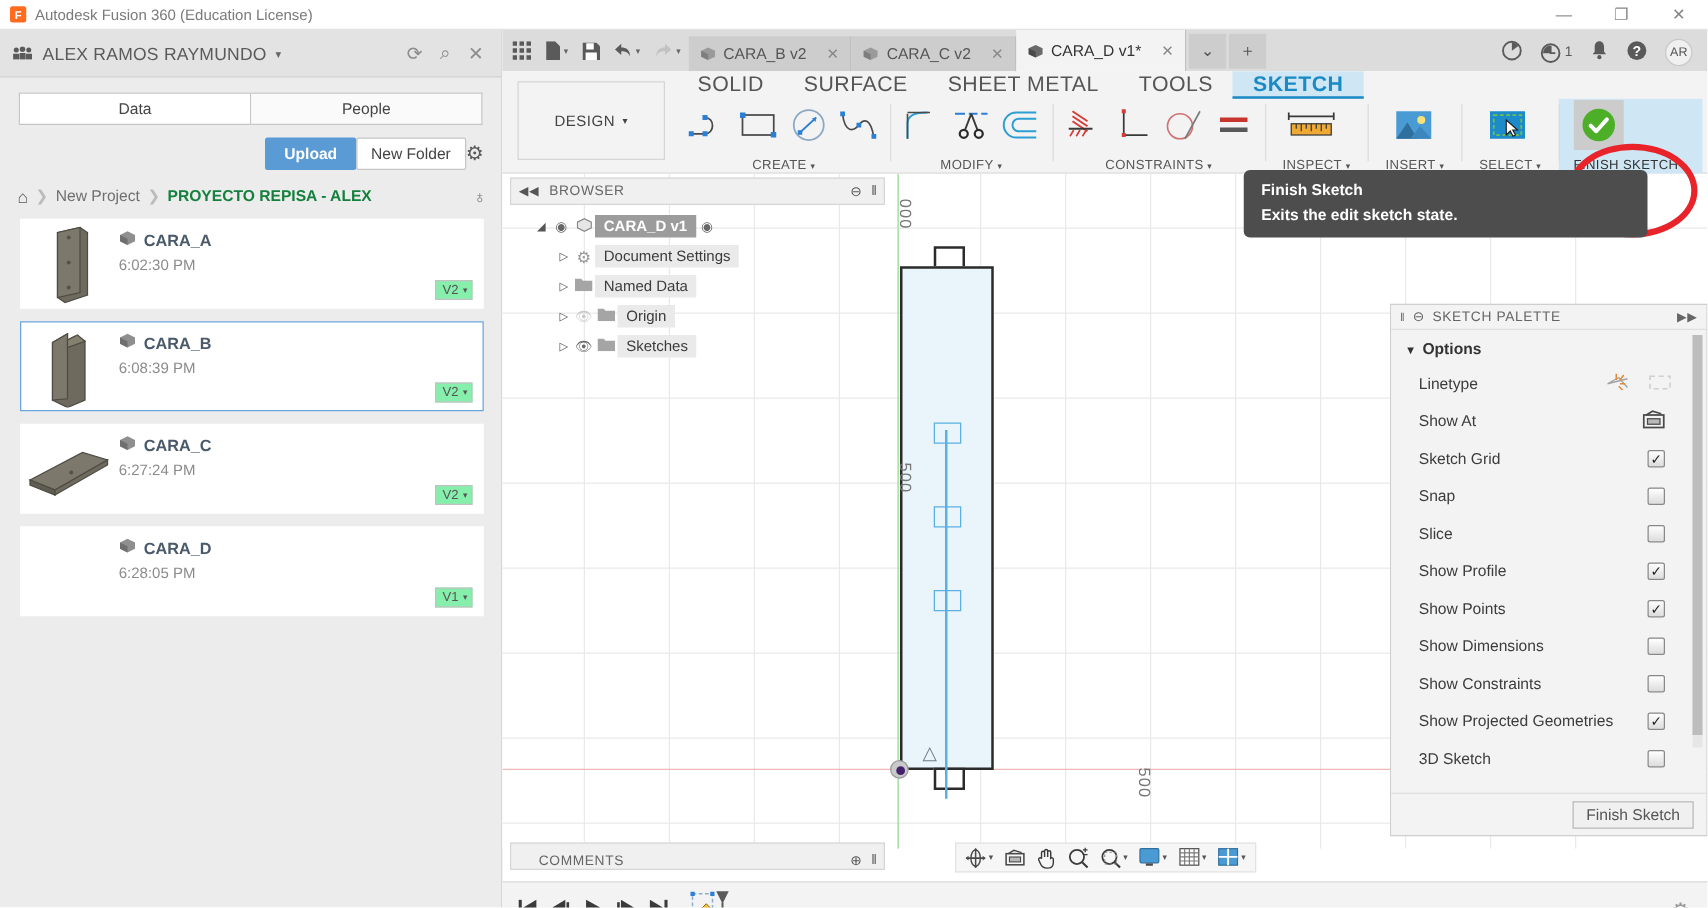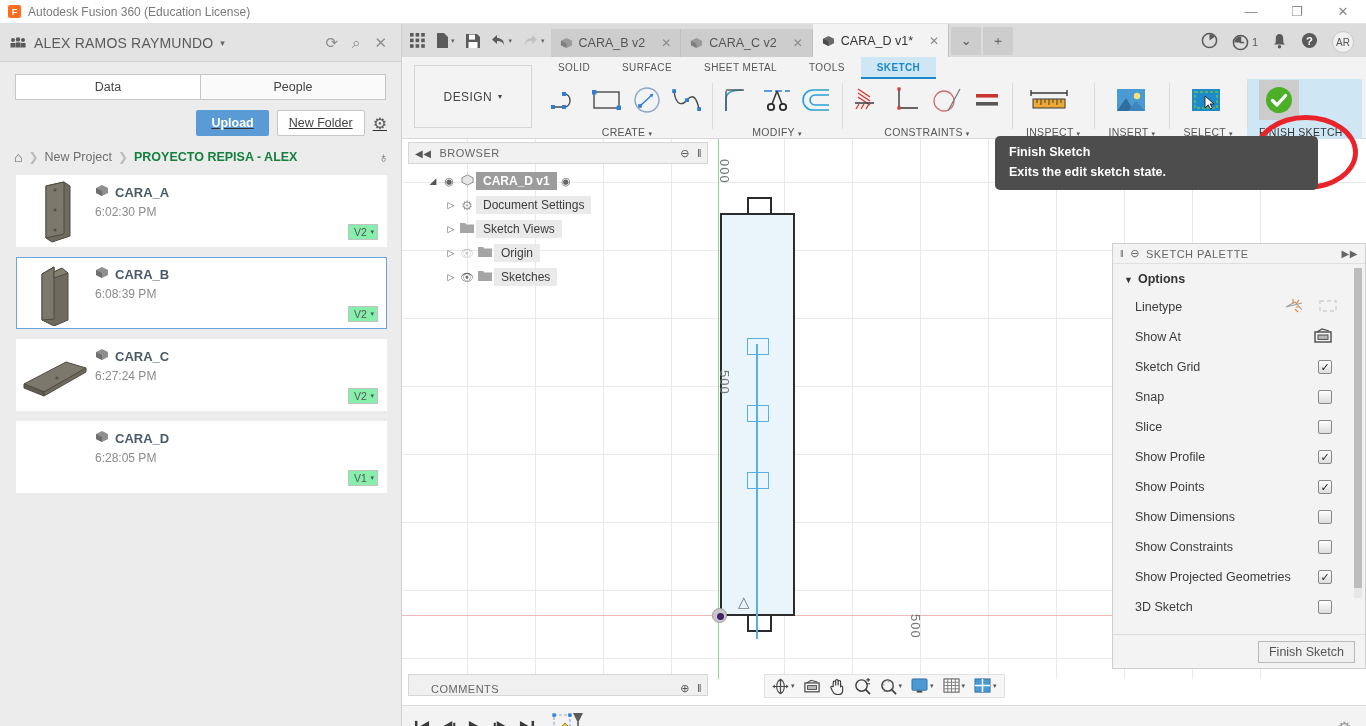--- a/index.html
+++ b/index.html
@@ -31,21 +31,21 @@
   .dp-head-icons { margin-left:auto; display:flex; align-items:center; gap:14px; padding-right:14px;
     color:#8c8c8c; font-size:15px; }
 
   .dp-tabs { display:flex; margin:12px 15px 0 15px; }
   .dp-tab { flex:1; height:26px; border:1px solid #c6c6c6; background:#fafafa;
     display:flex; align-items:center; justify-content:center; font-size:12.5px; color:#444; }
   .dp-tab.active { background:#fff; }
   .dp-tab + .dp-tab { border-left:none; }
 
   .dp-actions { display:flex; justify-content:flex-end; align-items:center;
-    margin:10px 14px 0 4px; gap:8px;text-decoration:underline; }
+    margin:10px 14px 0 4px; gap:0; }
   .btn-upload { background:#5b9bd5; color:#fff; border:none; height:26px; padding:0 15px;
     font-size:12.5px; font-weight:bold; font-family:inherit; border-radius:2px; }
   .btn-newfolder { background:#fff; color:#444; border:1px solid #c6c6c6; height:26px;
     padding:0 11px; font-size:12.5px; font-family:inherit; border-radius:2px; }
   .dp-gear { font-size:16px; color:#5a5a5a; }
 
   .crumbs { display:flex; align-items:center; margin:13px 12px 0 14px; font-size:12.5px; }
   .crumb-home { color:#5a5a5a; font-size:14px; }
   .crumb-sep { color:#bbb; margin:0 6px; font-size:12px; }
   .crumb { color:#6f6f6f; }
@@ -89,21 +89,21 @@
     display:flex; align-items:center; justify-content:center; }
 
   
   .ribbon { height:82px; background:#f3f3f3; border-bottom:1px solid #d8d8d8;
     display:flex; position:relative; }
   .designbox { width:118px; margin:8px 10px 10px 12px; border:1px solid #d6d6d6;
     background:#f3f3f3; display:flex; align-items:center; justify-content:center;
     font-size:12px; color:#444; letter-spacing:.4px; }
   .wsgroups { flex:1; position:relative; }
   .wstabs { display:flex; height:22px; align-items:flex-end; gap:0; }
-  .wstab { padding:0 16px; font-size:10px; color:#555; letter-spacing:.4px;
+  .wstab { padding:0 16px; font-size:17px; color:#555; letter-spacing:.4px;
     height:22px; line-height:22px; }
   .wstab.active { color:#1a89c4; font-weight:bold; background:#cfe7f5;
     border-bottom:2px solid #1a89c4; }
   .ribrow { display:flex; align-items:flex-start; height:60px; }
   .rgroup { display:flex; flex-direction:column; justify-content:space-between;
     height:60px; padding:0 6px; position:relative; }
   .rgroup + .rgroup::before { content:""; position:absolute; left:0; top:4px;
     width:1px; height:46px; background:#dcdcdc; }
   .ricons { display:flex; align-items:center; gap:2px; height:42px; }
   .ricon { width:38px; height:40px; display:flex; align-items:center; justify-content:center; }
@@ -739,21 +739,21 @@
           <span class="br-txt">Document Settings</span>
         </div>
 
         <div class="br-row" style="padding-left:36px;">
           <span class="br-arrow">▷</span>
           <span class="br-ico">
             <svg width="14" height="11" viewBox="0 0 14 11">
                 <path d="M0,1 h5 l1.4,1.6 H14 V11 H0 Z" fill="#a5a5a5"></path>
               </svg>
           </span>
-          <span class="br-txt">Sketch Views</span>
+          <span class="br-txt">Named Data</span>
         </div>
 
         <div class="br-row" style="padding-left:36px;">
           <span class="br-arrow">▷</span>
           <span class="br-eye" style="color:#c9c9c9;">👁</span>
           <span class="br-ico">
             <svg width="14" height="11" viewBox="0 0 14 11">
                 <path d="M0,1 h5 l1.4,1.6 H14 V11 H0 Z" fill="#a5a5a5"></path>
               </svg>
           </span>

